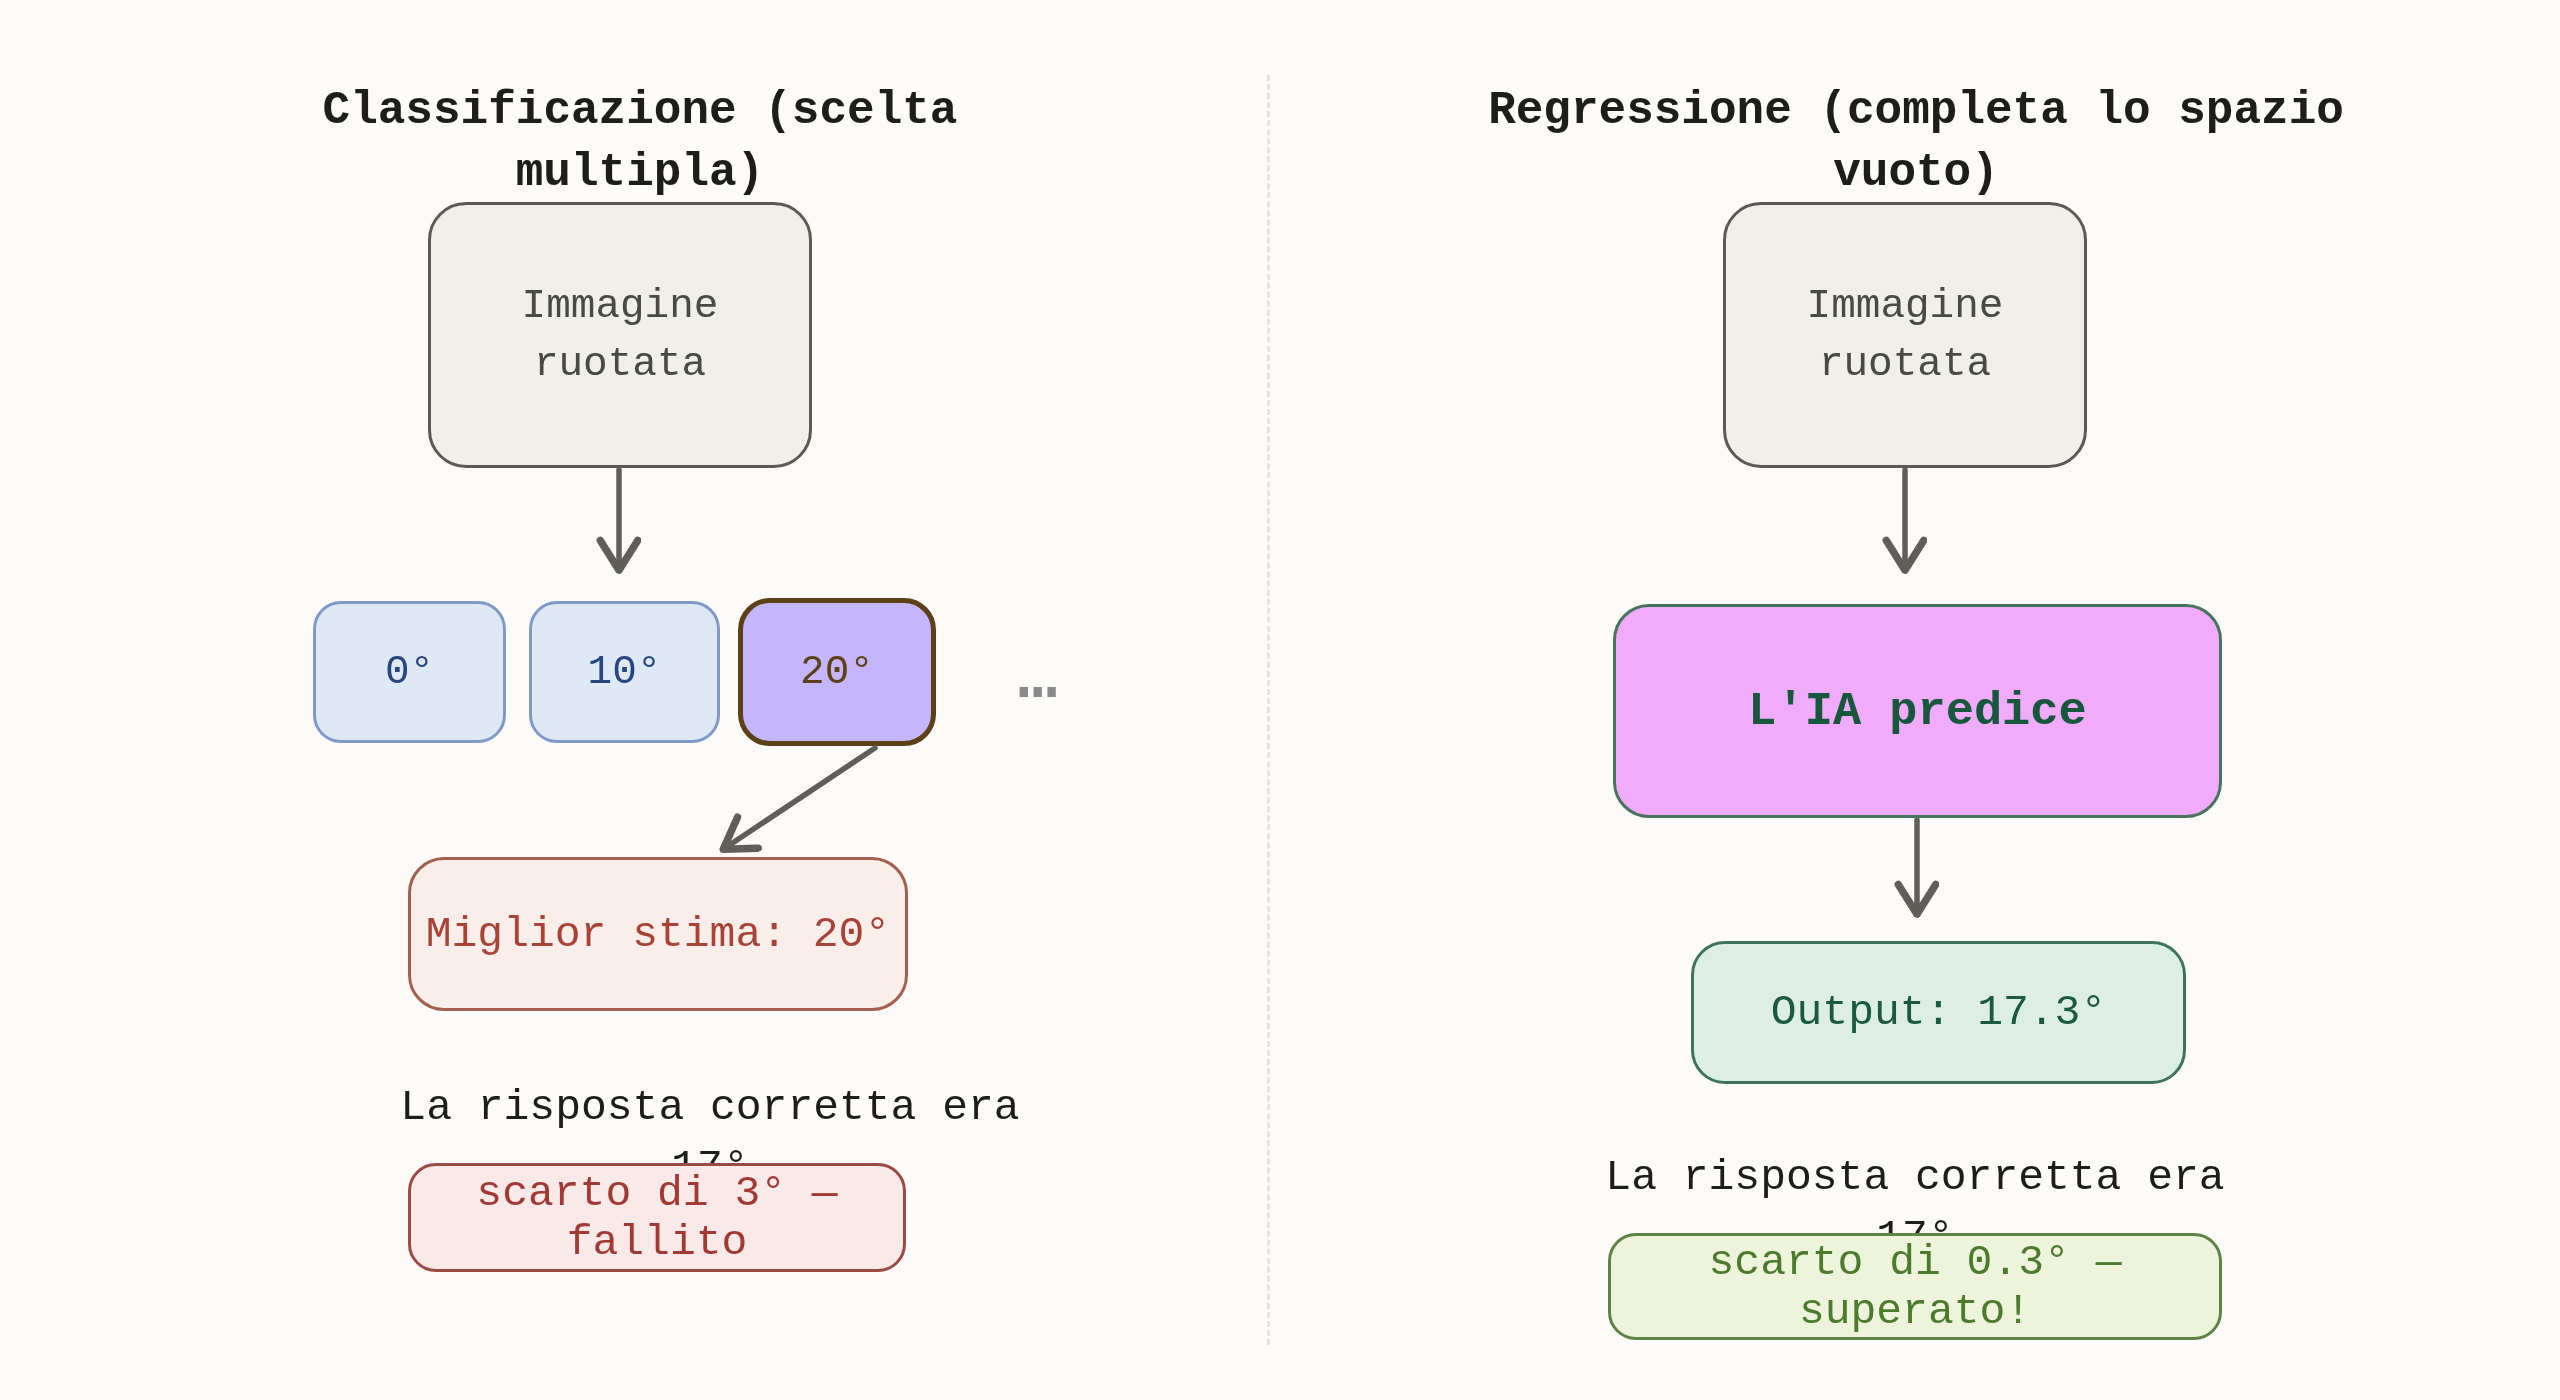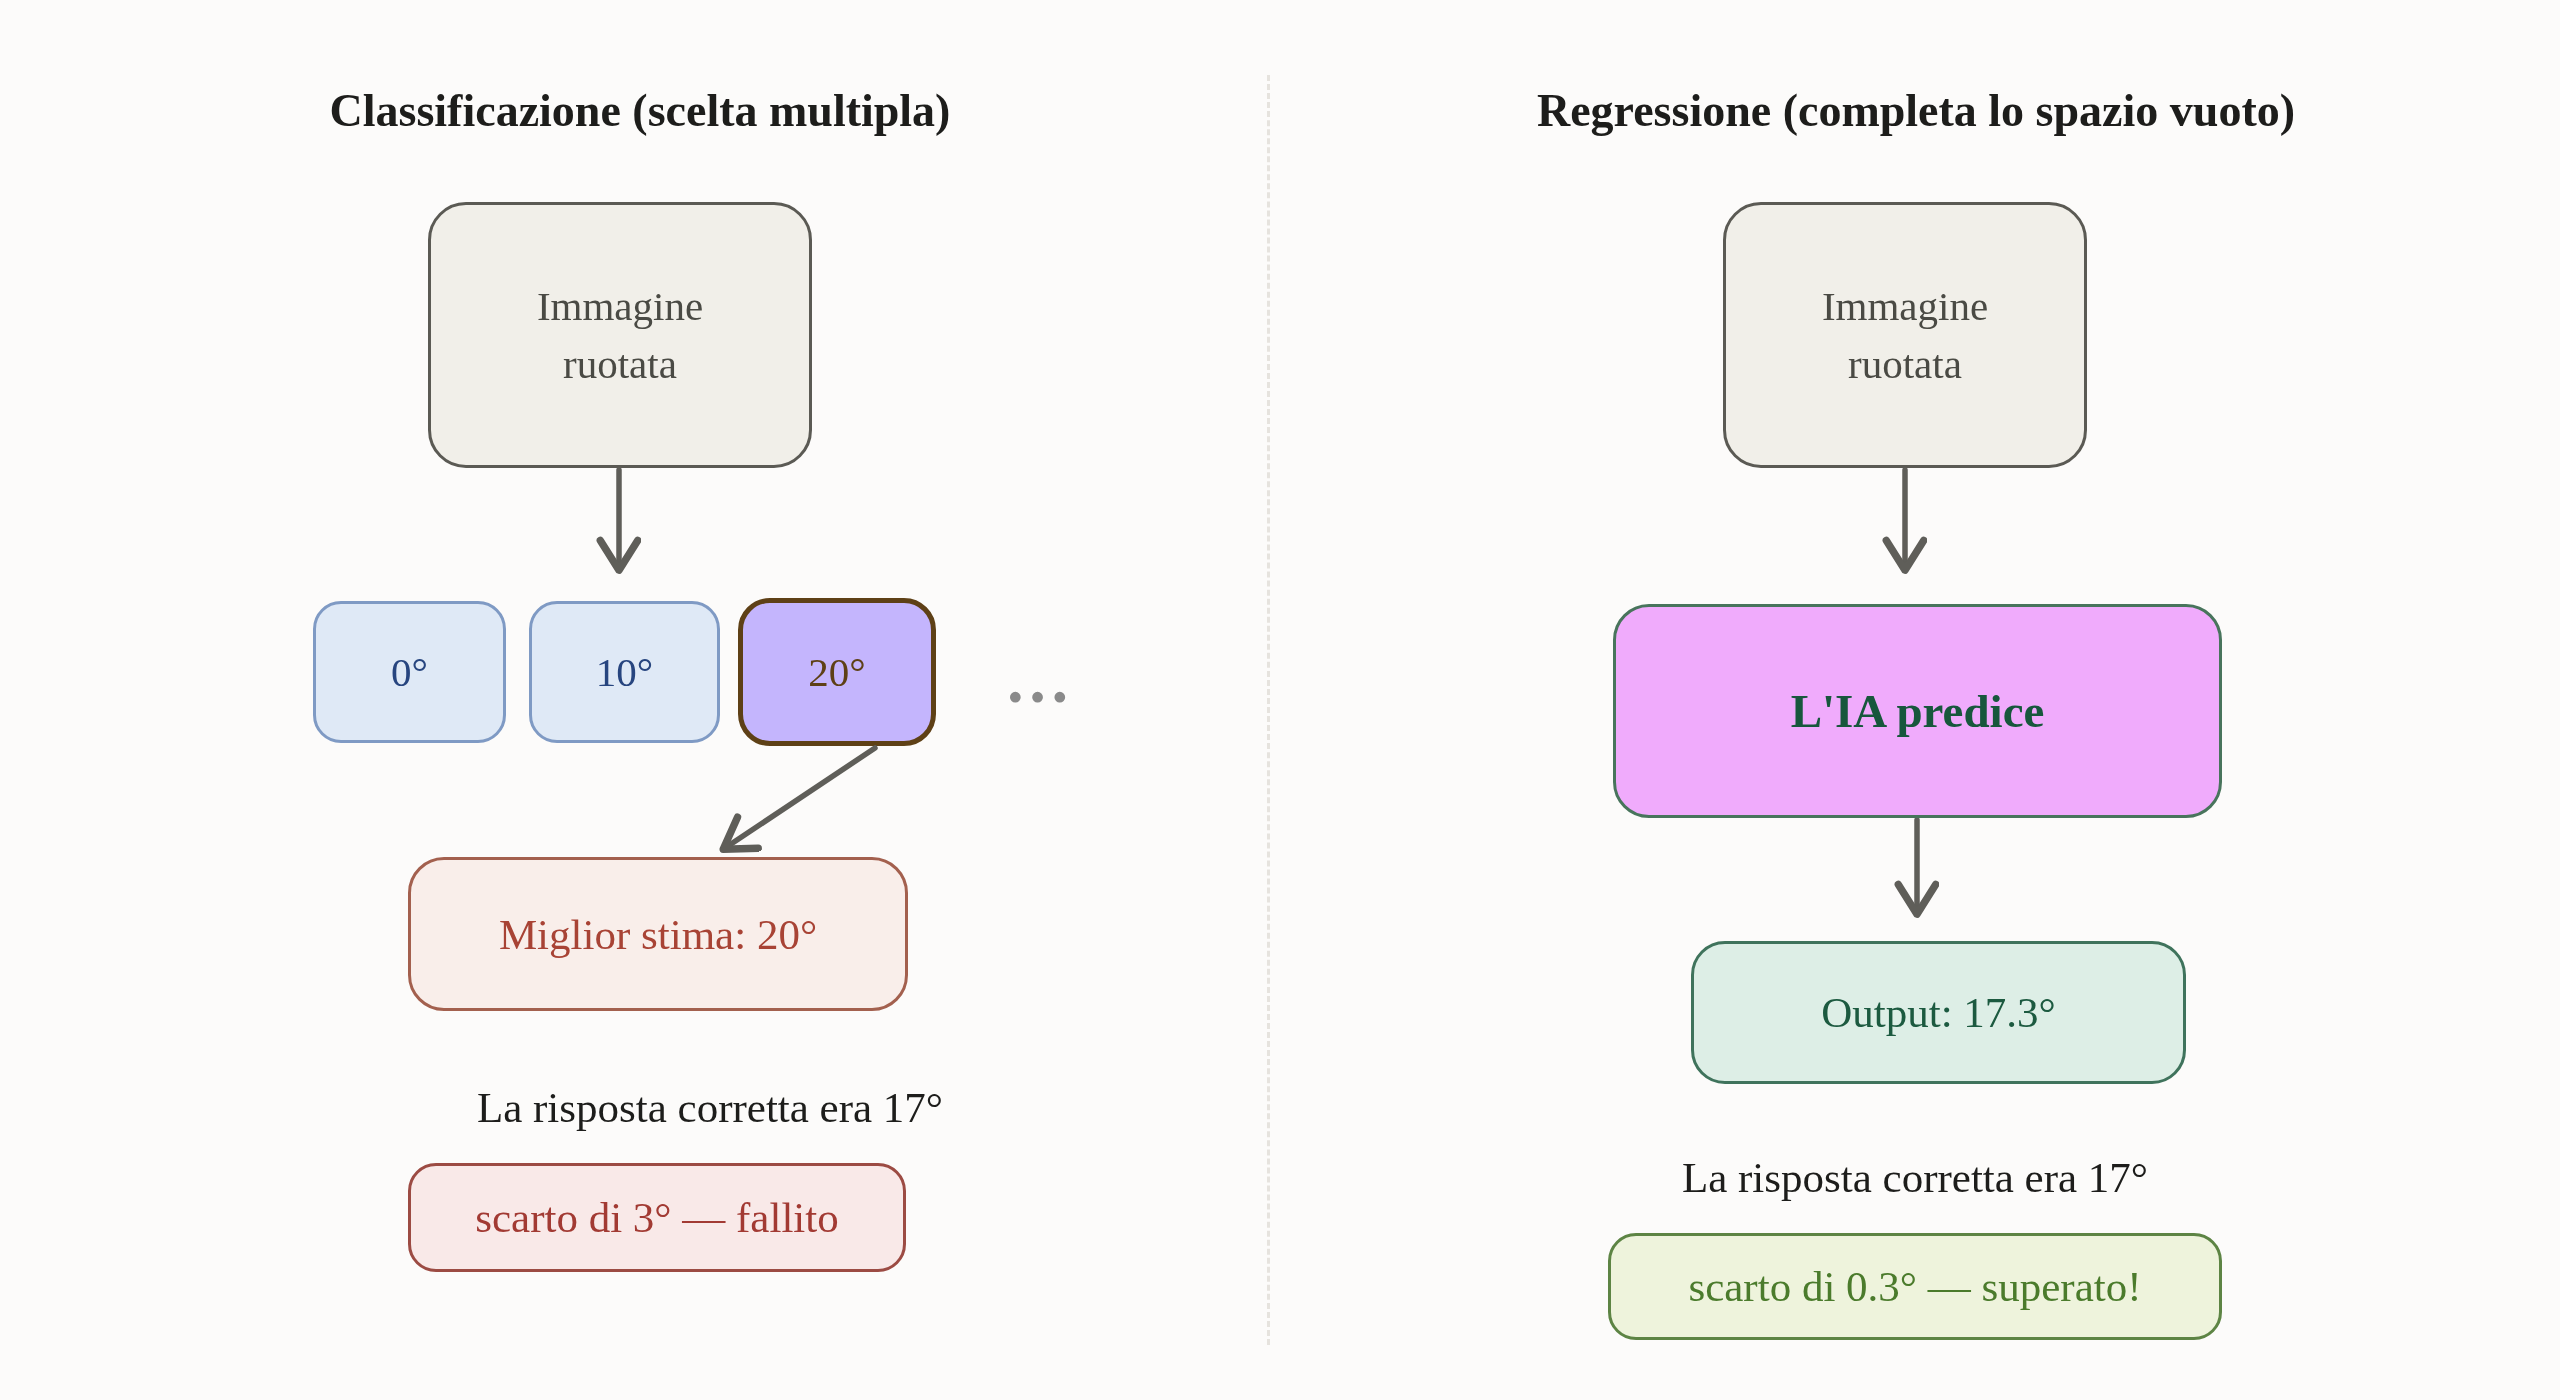--- a/index.html
+++ b/index.html
@@ -1,21 +1,21 @@
 <!DOCTYPE html>
 <html><head>
 <meta charset="utf-8">
 <style>
   html, body { margin: 0; padding: 0; background: #fcfbfa; }
   .canvas {
     position: relative;
     width: 2560px;
     height: 1400px;
     background: #fcfbfa;
-    font-family: Liberation Serif, serif;
+    font-family: Liberation Mono, monospace;
     overflow: hidden;
   }
   .abs { position: absolute; }
   .title {
     font-size: 46px;
     font-weight: 700;
     color: #1d1d1b;
     text-align: center;
     line-height: 62px;
   }
@@ -170,16 +170,16 @@
     </div>
 
     <svg class="abs" style="left:1886px; top:818px;" width="64" height="118">
       <line x1="31" y1="2" x2="31" y2="94" stroke="#5f5e59" stroke-width="5.5" stroke-linecap="round" marker-end="url(#ah)"></line>
     </svg>
 
     <div class="abs node output-node" style="left:1691px; top:941px; width:495px; height:143px;">Output: 17.3°</div>
 
     <div class="abs caption" style="left:1565px; top:1148px; width:700px;">La risposta corretta era 17°</div>
 
-    <div class="abs node pass-node" style="left:1608px; top:1233px; width:614px; height:107px;text-align:right;">scarto di 0.3° — superato!</div>
+    <div class="abs node pass-node" style="left:1608px; top:1233px; width:614px; height:107px;">scarto di 0.3° — superato!</div>
   </div>
 
 </div>
 
 </body></html>

